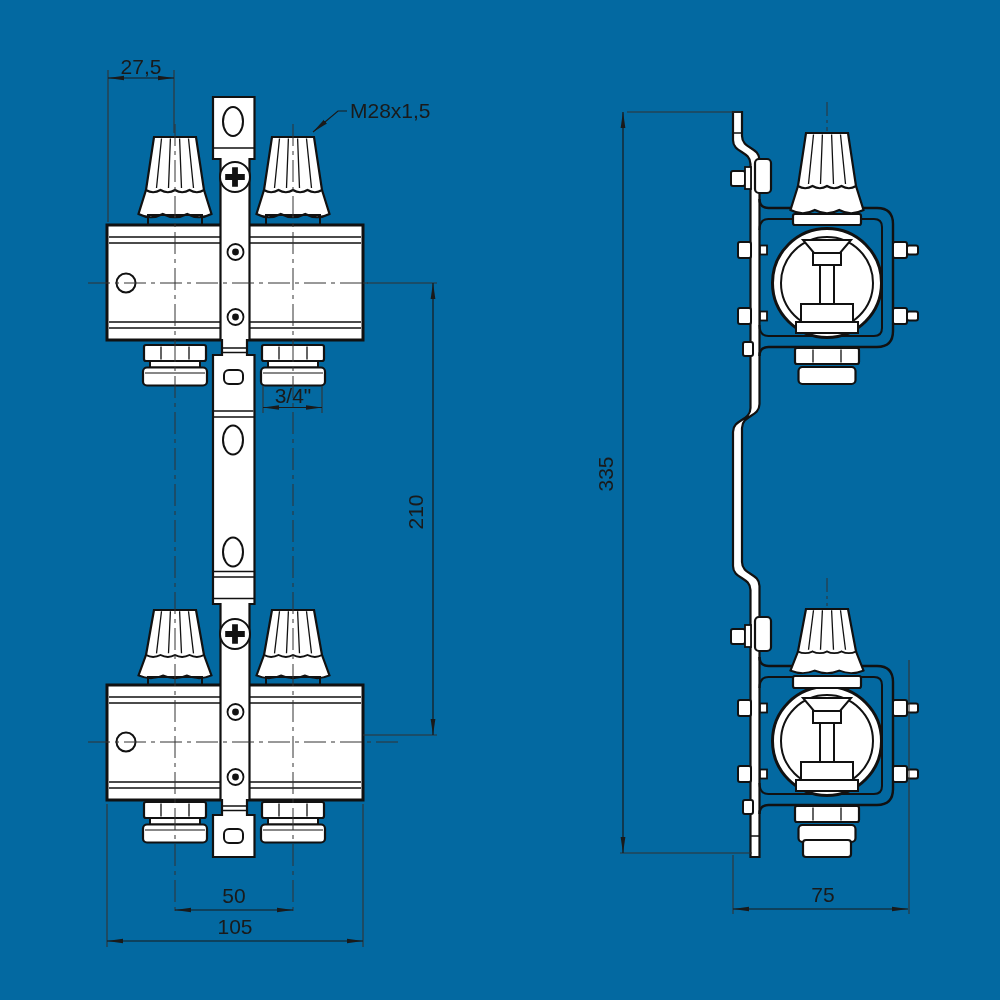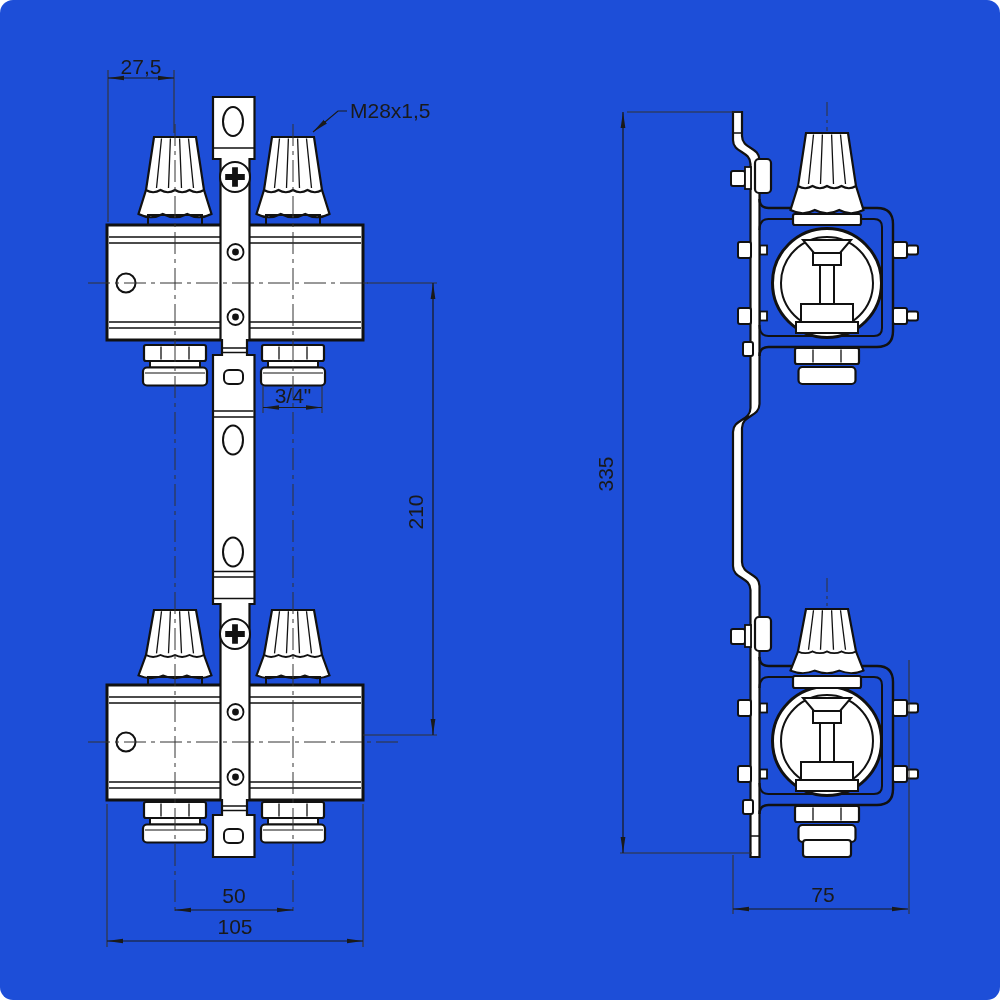--- a/index.html
+++ b/index.html
@@ -1,16 +1,16 @@
 <!DOCTYPE html>
 <html><head>
 <meta charset="utf-8">
 <style>
   html,body{margin:0;padding:0;background:#fff;}
-  .page{width:1000px;height:1000px;background:#1d4ed8;position:relative;font-family:"Liberation Sans",sans-serif;border-radius:13px;}
+  .page{width:1000px;height:1000px;background:#0369a1;position:relative;font-family:"Liberation Sans",sans-serif;}
   svg{position:absolute;top:0;left:0;}
   text{font-family:"Liberation Sans",sans-serif;font-size:21px;fill:#1a1a1a;}
 </style>
 </head>
 <body>
 
 <div class="page">
 <svg width="1000" height="1000" viewBox="0 0 1000 1000" xmlns="http://www.w3.org/2000/svg">
   <defs>
     <marker id="ar" viewBox="0 0 14 6" refX="13.5" refY="3" markerWidth="14" markerHeight="6" orient="auto-start-reverse">

